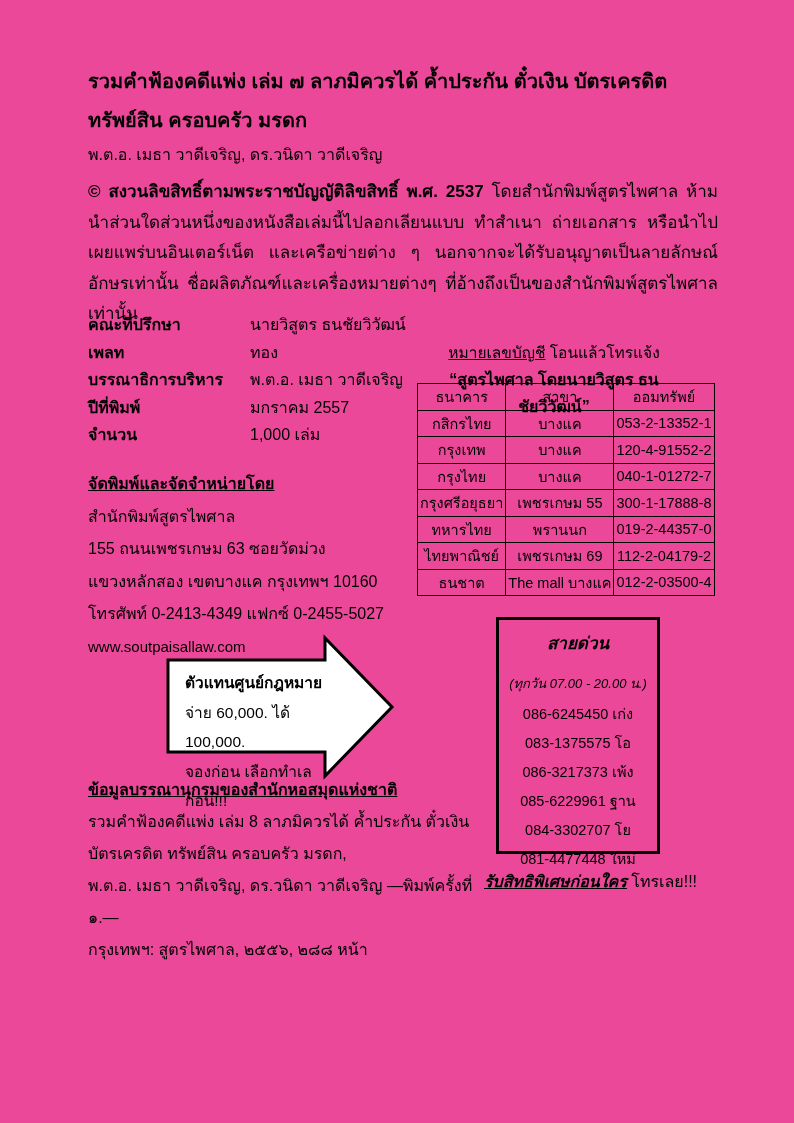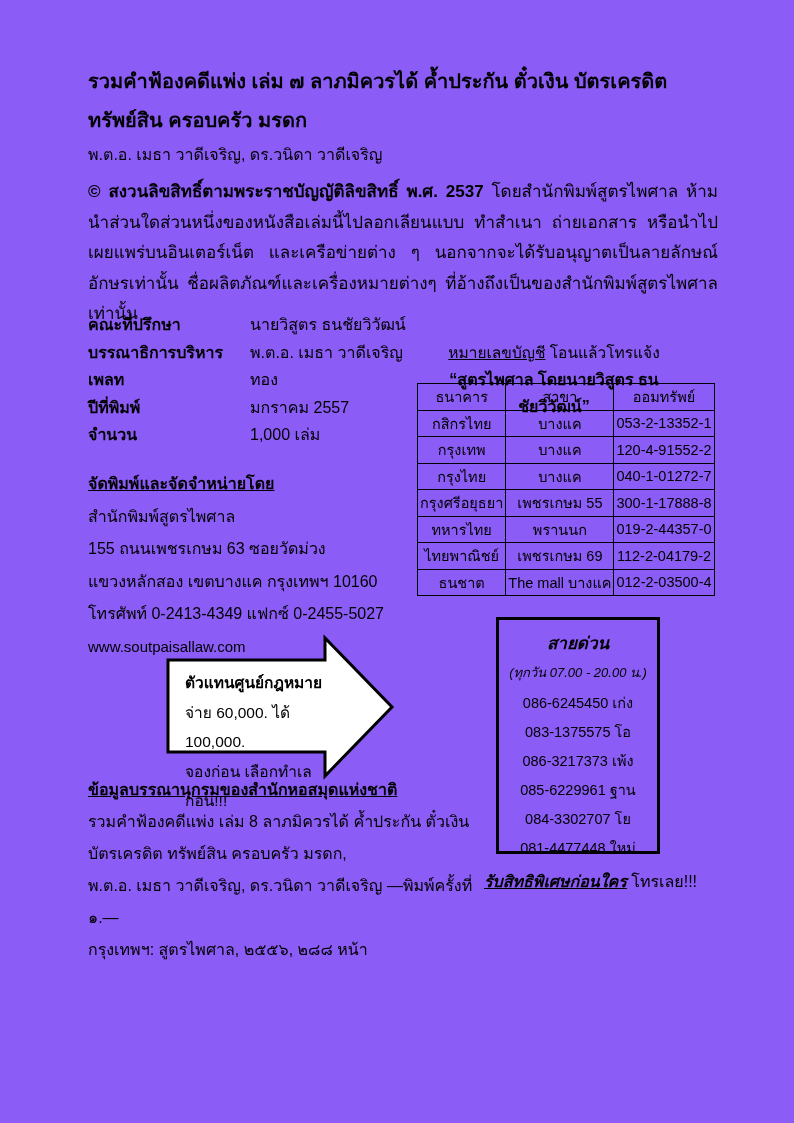--- a/index.html
+++ b/index.html
@@ -1,18 +1,18 @@
 <!DOCTYPE html>
 <html><head>
 <meta charset="utf-8">
 <style>
   * { margin:0; padding:0; box-sizing:border-box; }
   html,body { background:#fff; }
   .page {
-    position:relative; width:794px; height:1123px; background:#8b5cf6;
+    position:relative; width:794px; height:1123px; background:#ec4899;
     color:#000; font-family:"Liberation Sans", sans-serif; overflow:hidden;
   }
   .abs { position:absolute; }
   .b { font-weight:700; }
   .u { text-decoration:underline; }
 
   .title { left:88px; top:62px; width:648px; font-size:20px; font-weight:700; line-height:39px; }
   .authors { left:88px; top:142px; font-size:16px; }
 
   .copyright { left:88px; top:177px; width:630px; font-size:17px; line-height:30.5px; text-align:justify; }
@@ -34,21 +34,21 @@
   .publisher { left:88px; top:468px; font-size:16px; line-height:32.5px; }
   .publisher .head { font-weight:700; text-decoration:underline; }
   .publisher .web { font-size:15px; }
 
   .arrow-wrap { left:160px; top:630px; width:240px; height:155px; }
   .arrow-wrap svg { position:absolute; left:0; top:0; }
   .arrow-text { position:absolute; left:25px; top:38px; font-size:15.5px; line-height:29.5px; width:150px; }
 
   .hotline { left:496px; top:617px; width:164px; height:237px; border:3px solid #000; text-align:center; }
   .hotline .ht-title { margin-top:9px; font-size:17px; font-weight:700; font-style:italic; }
-  .hotline .ht-hours { margin-top:6px; font-size:13px; font-style:italic; }
+  .hotline .ht-hours { margin-top:17px; font-size:13px; font-style:italic; }
   .hotline .ht-num { font-size:14.5px; line-height:29px; }
   .hotline .ht-nums { margin-top:6px; }
 
   .biblio { left:88px; top:774px; width:400px; font-size:16px; line-height:32px; }
   .biblio .head { font-weight:700; text-decoration:underline; }
 
   .membership { left:484px; top:866px; font-size:16px; line-height:31px; }
   .membership .em2 { font-weight:700; font-style:italic; text-decoration:underline; }
 </style>
 </head>
@@ -62,26 +62,26 @@
   <div class="abs copyright">
     <span class="b">© สงวนลิขสิทธิ์ตามพระราชบัญญัติลิขสิทธิ์ พ.ศ. 2537</span><span> โดยสำนักพิมพ์สูตรไพศาล  ห้ามนำส่วนใดส่วนหนึ่งของหนังสือเล่มนี้ไปลอกเลียนแบบ ทำสำเนา ถ่ายเอกสาร หรือนำไปเผยแพร่บนอินเตอร์เน็ต และเครือข่ายต่าง ๆ นอกจากจะได้รับอนุญาตเป็นลายลักษณ์อักษรเท่านั้น  ชื่อผลิตภัณฑ์และเครื่องหมายต่างๆ ที่อ้างถึงเป็นของสำนักพิมพ์สูตรไพศาลเท่านั้น</span>
   </div>
 
   <div class="abs imprint">
     <div class="imprint-row">
       <span class="lab">คณะที่ปรึกษา</span>
       <span class="val">นายวิสูตร ธนชัยวิวัฒน์</span>
     </div>
     <div class="imprint-row">
+      <span class="lab">เพลท</span>
+      <span class="val">ทอง</span>
+    </div>
+    <div class="imprint-row">
       <span class="lab">บรรณาธิการบริหาร</span>
       <span class="val">พ.ต.อ. เมธา วาดีเจริญ</span>
-    </div>
-    <div class="imprint-row">
-      <span class="lab">เพลท</span>
-      <span class="val">ทอง</span>
     </div>
     <div class="imprint-row">
       <span class="lab">ปีที่พิมพ์</span>
       <span class="val">มกราคม 2557</span>
     </div>
     <div class="imprint-row">
       <span class="lab">จำนวน</span>
       <span class="val">1,000 เล่ม</span>
     </div>
   </div>

